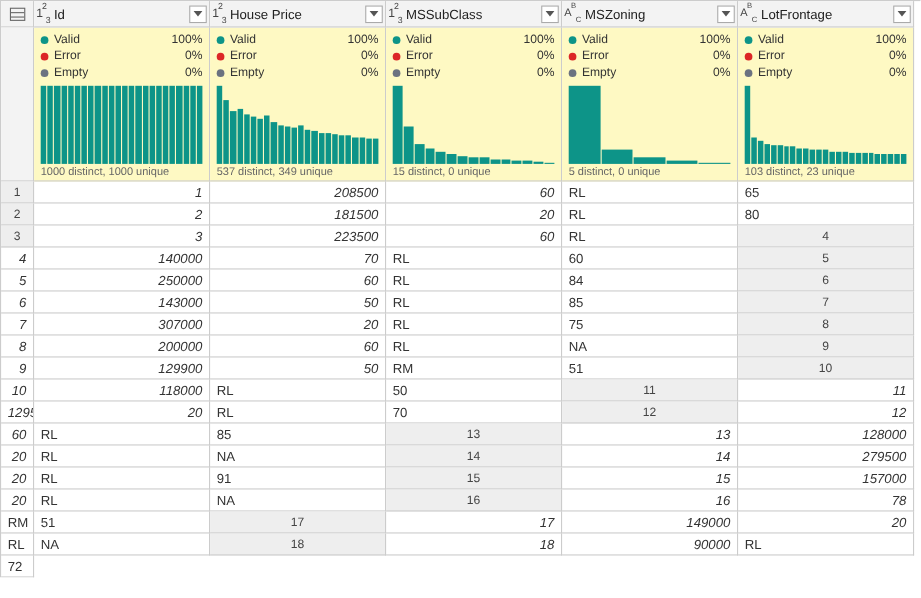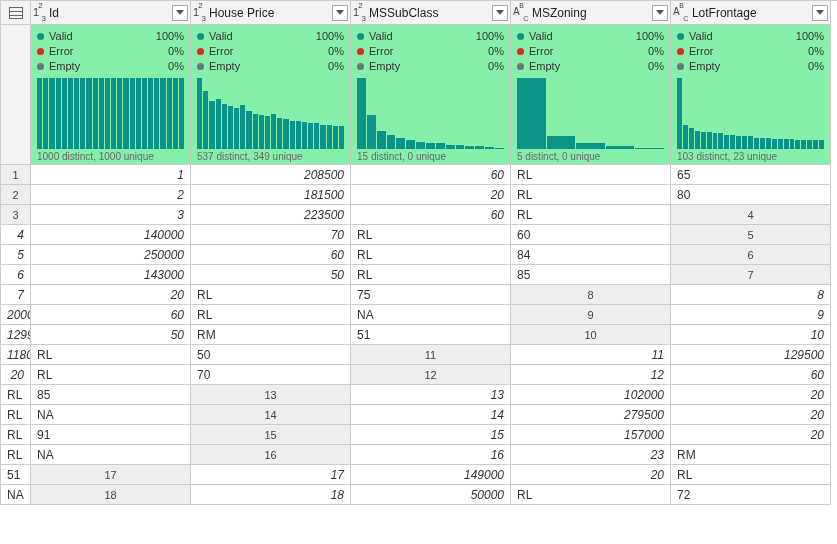--- a/index.html
+++ b/index.html
@@ -9,21 +9,21 @@
   .hdr-cell { background: #f3f3f3; display: flex; align-items: center; height: 24px; padding: 0 2px; position: relative; }
   .corner-cell { background: #f3f3f3; height: 24px; display: flex; align-items: center; justify-content: center; }
   .tbl-icon { width: 14px; height: 12px; border: 1px solid #666; background: linear-gradient(#666,#666) 0 3px/100% 1px no-repeat, linear-gradient(#666,#666) 0 7px/100% 1px no-repeat; }
   .type-num { font-family: "Segoe UI", Arial; font-size: 11px; color: #444; margin-right: 4px; letter-spacing: -1px; }
   .type-num sub { font-size: 8px; position: relative; top: 2px; }
   .type-txt { font-family: "Segoe UI", Arial; font-size: 10px; color: #444; margin-right: 4px; letter-spacing: -0.5px; }
   .type-txt sub { font-size: 7px; position: relative; top: 2px; }
   .hdr-name { flex: 1; font-size: 12px; color: #222; white-space: nowrap; overflow: hidden; }
   .filter-btn { width: 16px; height: 16px; border: 1px solid #aaa; background: #fff; display: flex; align-items: center; justify-content: center; cursor: pointer; }
   .chev { width: 0; height: 0; border-left: 4px solid transparent; border-right: 4px solid transparent; border-top: 5px solid #555; }
-  .prof-cell { background: #86efac; padding: 4px 6px 2px 6px; height: 140px; display: flex; flex-direction: column; }
+  .prof-cell { background: #fef9c3; padding: 4px 6px 2px 6px; height: 140px; display: flex; flex-direction: column; }
   .prof-blank { background: #f3f3f3; }
   .stat-row { display: flex; align-items: center; font-size: 11px; line-height: 15px; }
   .dot { width: 7px; height: 7px; border-radius: 50%; margin-right: 5px; flex-shrink: 0; }
   .dot-valid { background: #0d9488; }
   .dot-error { background: #dc2626; }
   .dot-empty { background: #6b7280; }
   .stat-label { flex: 1; color: #333; }
   .stat-pct { color: #333; }
   .spark { flex: 1; display: flex; align-items: flex-end; gap: 1px; margin: 4px 0 2px 0; min-height: 50px; }
   .spark .bar { background: #0d9488; width: 100%; }
@@ -299,20 +299,21 @@
     <div class="row-cell txt">RL</div>
     <div class="row-cell txt">84</div>
     <div class="rownum-cell">6</div>
     <div class="row-cell num">6</div>
     <div class="row-cell num">143000</div>
     <div class="row-cell num">50</div>
     <div class="row-cell txt">RL</div>
     <div class="row-cell txt">85</div>
     <div class="rownum-cell">7</div>
     <div class="row-cell num">7</div>
+    <div class="row-cell num">307000</div>
     <div class="row-cell num">20</div>
     <div class="row-cell txt">RL</div>
     <div class="row-cell txt">75</div>
     <div class="rownum-cell">8</div>
     <div class="row-cell num">8</div>
     <div class="row-cell num">200000</div>
     <div class="row-cell num">60</div>
     <div class="row-cell txt">RL</div>
     <div class="row-cell txt">NA</div>
     <div class="rownum-cell">9</div>
@@ -332,45 +333,45 @@
     <div class="row-cell num">20</div>
     <div class="row-cell txt">RL</div>
     <div class="row-cell txt">70</div>
     <div class="rownum-cell">12</div>
     <div class="row-cell num">12</div>
     <div class="row-cell num">60</div>
     <div class="row-cell txt">RL</div>
     <div class="row-cell txt">85</div>
     <div class="rownum-cell">13</div>
     <div class="row-cell num">13</div>
-    <div class="row-cell num">102000</div>
+    <div class="row-cell num">128000</div>
     <div class="row-cell num">20</div>
     <div class="row-cell txt">RL</div>
     <div class="row-cell txt">NA</div>
     <div class="rownum-cell">14</div>
     <div class="row-cell num">14</div>
     <div class="row-cell num">279500</div>
     <div class="row-cell num">20</div>
     <div class="row-cell txt">RL</div>
     <div class="row-cell txt">91</div>
     <div class="rownum-cell">15</div>
     <div class="row-cell num">15</div>
     <div class="row-cell num">157000</div>
     <div class="row-cell num">20</div>
     <div class="row-cell txt">RL</div>
     <div class="row-cell txt">NA</div>
     <div class="rownum-cell">16</div>
     <div class="row-cell num">16</div>
-    <div class="row-cell num">23</div>
+    <div class="row-cell num">78</div>
     <div class="row-cell txt">RM</div>
     <div class="row-cell txt">51</div>
     <div class="rownum-cell">17</div>
     <div class="row-cell num">17</div>
     <div class="row-cell num">149000</div>
     <div class="row-cell num">20</div>
     <div class="row-cell txt">RL</div>
     <div class="row-cell txt">NA</div>
     <div class="rownum-cell">18</div>
     <div class="row-cell num">18</div>
-    <div class="row-cell num">50000</div>
+    <div class="row-cell num">90000</div>
     <div class="row-cell txt">RL</div>
     <div class="row-cell txt">72</div>
   </div>
 
 </body></html>

